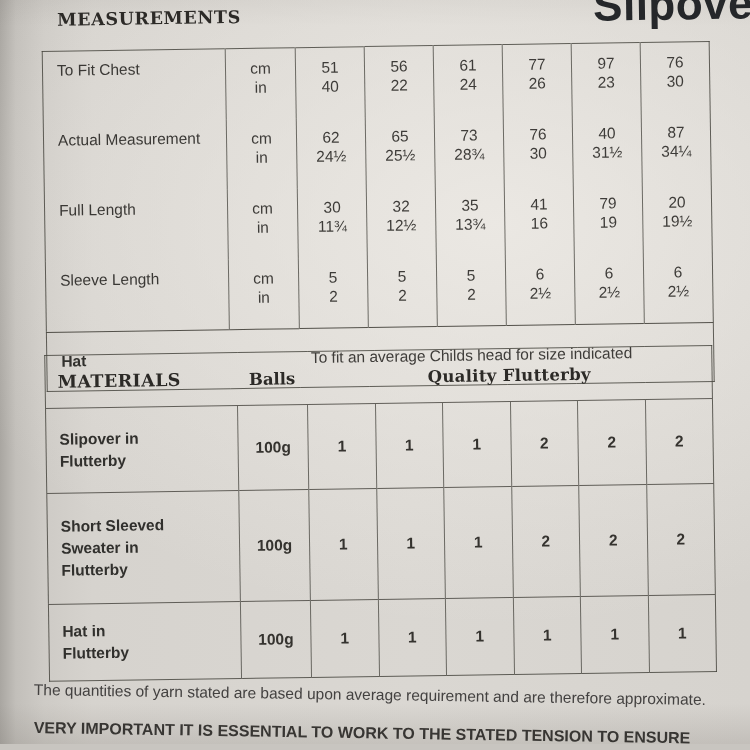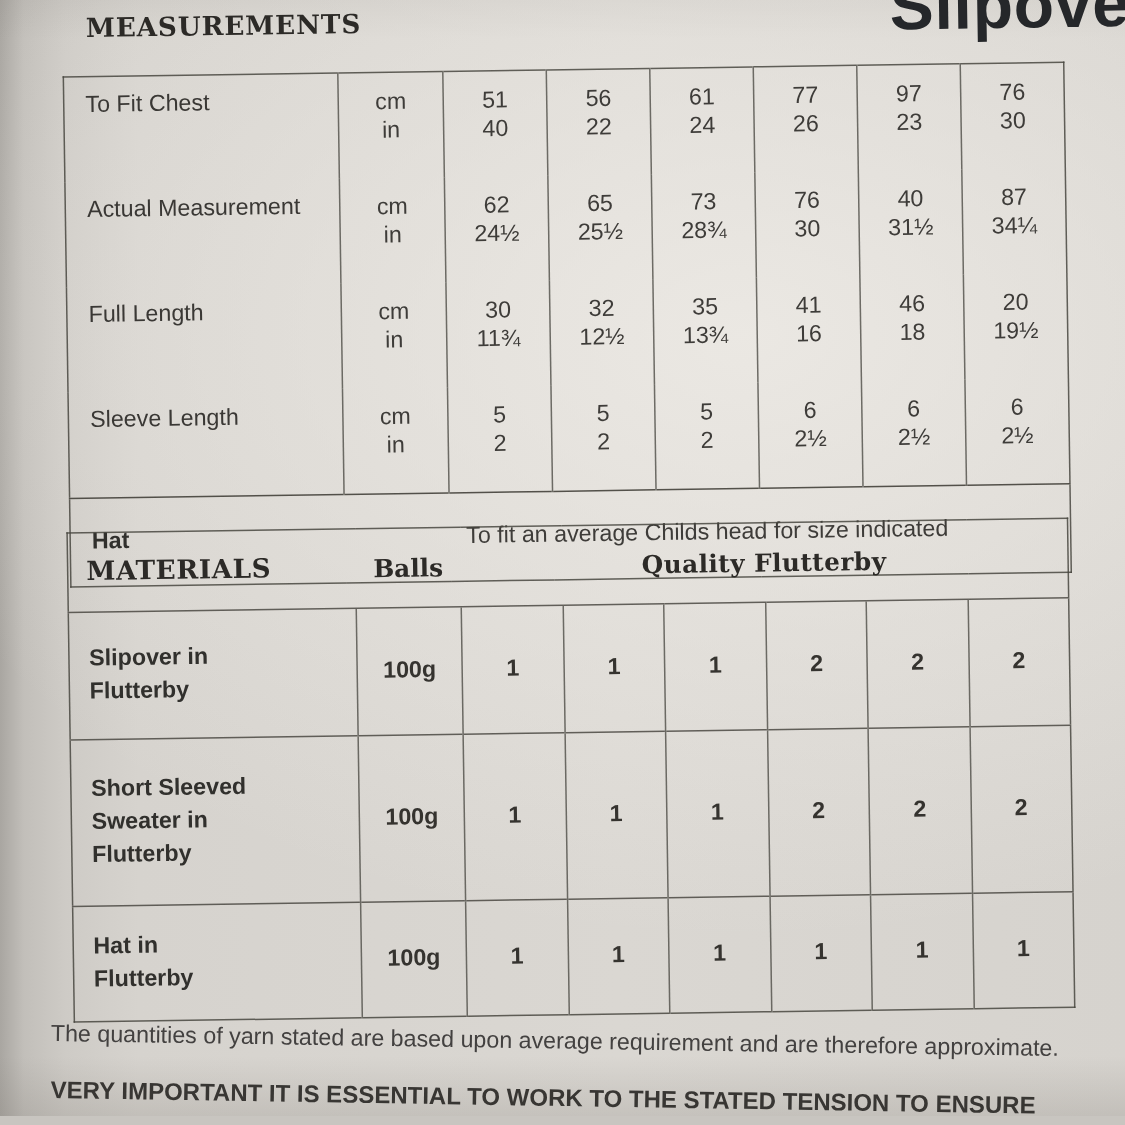--- a/index.html
+++ b/index.html
@@ -176,22 +176,22 @@
             </td>
           <td class="m-center two-line">
               <div>35</div>
               <div>13¾</div>
             </td>
           <td class="m-center two-line">
               <div>41</div>
               <div>16</div>
             </td>
           <td class="m-center two-line">
-              <div>46</div>
-              <div>18</div>
+              <div>79</div>
+              <div>19</div>
             </td>
           <td class="m-center two-line">
               <div>20</div>
               <div>19½</div>
             </td>
         </tr>
         <tr class="mrow">
           <td class="m-label">Sleeve Length</td>
           <td class="m-center two-line">
             <div>cm</div>

